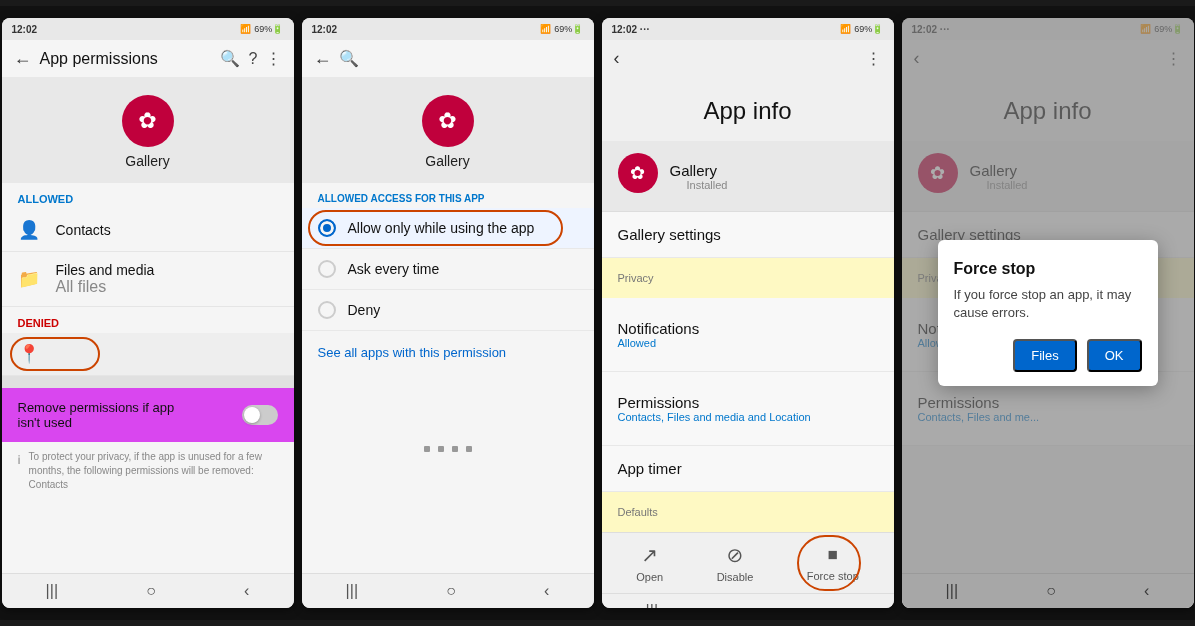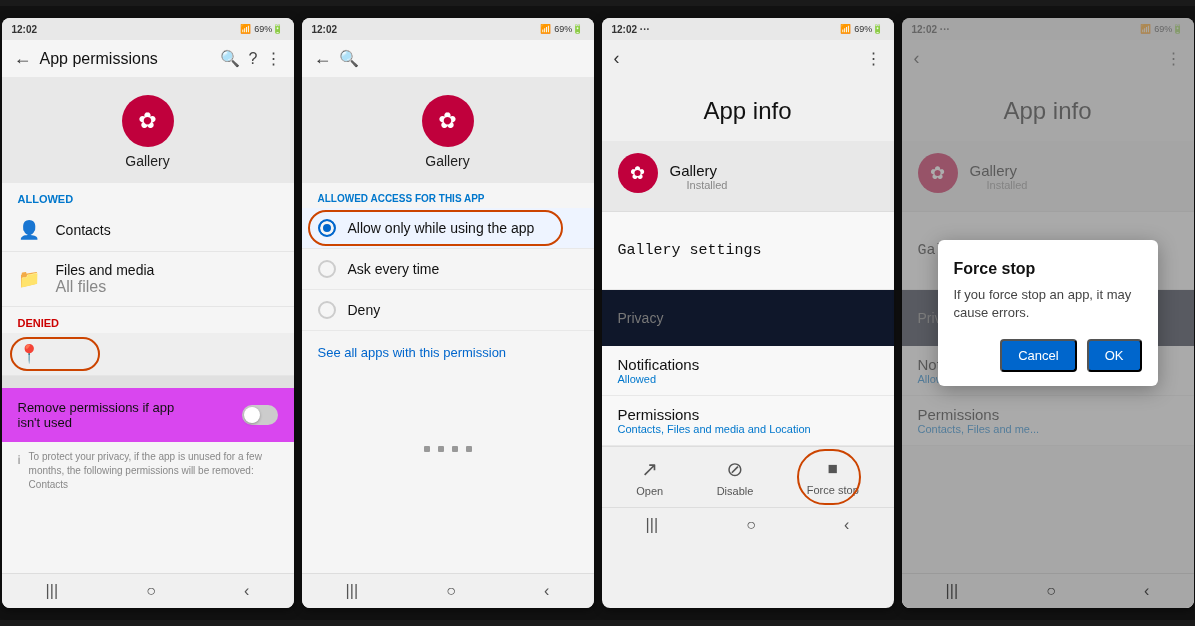--- a/index.html
+++ b/index.html
@@ -249,35 +249,34 @@
       display: flex;
       align-items: center;
       padding: 12px 16px;
       background: #e8e8e8;
       gap: 12px;
       border-bottom: 1px solid #ddd;
     }
     .gallery-text-block .gallery-title { font-size: 15px; color: #111; font-weight: 500; }
     .gallery-text-block .gallery-sub { font-size: 11px; color: #888; padding-left: 17px; }
     .menu-item {
-      padding: 30px 16px;
+      padding: 14px 16px;
       font-size: 15px;
       color: #111;
       background: #f8f8f8;
       border-bottom: 1px solid #e8e8e8;
-      font-family: Liberation Mono, monospace;
     }
     .section-divider {
-      background: #0f172a;
-      padding: 20px 16px;
-      font-size: 14px;
+      background: #fef9c3;
+      padding: 14px 16px;
+      font-size: 11px;
       color: #777;
     }
     .menu-item-with-sub {
-      padding: 10px 16px;
+      padding: 22px 16px;
       background: #f8f8f8;
       border-bottom: 1px solid #e8e8e8;
     }
     .menu-item-with-sub .item-title { font-size: 15px; color: #111; }
     .menu-item-with-sub .item-sub { font-size: 11px; color: #0077cc; }
     .bottom-actions {
       display: flex;
       justify-content: space-around;
       padding: 10px 8px;
       background: #f0f0f0;
@@ -484,20 +483,22 @@
     <div class="menu-item">Gallery settings</div>
     <div class="section-divider">Privacy</div>
     <div class="menu-item-with-sub">
       <div class="item-title">Notifications</div>
       <div class="item-sub">Allowed</div>
     </div>
     <div class="menu-item-with-sub">
       <div class="item-title">Permissions</div>
       <div class="item-sub">Contacts, Files and media and Location</div>
     </div>
+    <div class="menu-item">App timer</div>
+    <div class="section-divider">Defaults</div>
     <div class="bottom-actions">
       <div class="action-btn">
         <span class="btn-icon">↗</span>
         <span>Open</span>
       </div>
       <div class="action-btn">
         <span class="btn-icon">⊘</span>
         <span>Disable</span>
       </div>
       <div class="action-btn force-stop-btn">
@@ -544,21 +545,21 @@
         <div class="item-title">Permissions</div>
         <div class="item-sub">Contacts, Files and me...</div>
       </div>
     </div>
 
     <div class="screen4-overlay">
       <div class="force-stop-dialog">
         <div class="dialog-title">Force stop</div>
         <div class="dialog-msg">If you force stop an app, it may cause errors.</div>
         <div class="dialog-buttons">
-          <button class="dialog-btn cancel">Cancel</button>
+          <button class="dialog-btn cancel">Files</button>
           <button class="dialog-btn ok">OK</button>
         </div>
       </div>
     </div>
     <div class="nav-bar" style="position:absolute;bottom:0;left:0;right:0;">
       <span class="nav-btn">|||</span>
       <span class="nav-btn">○</span>
       <span class="nav-btn">‹</span>
     </div>
   </div>

